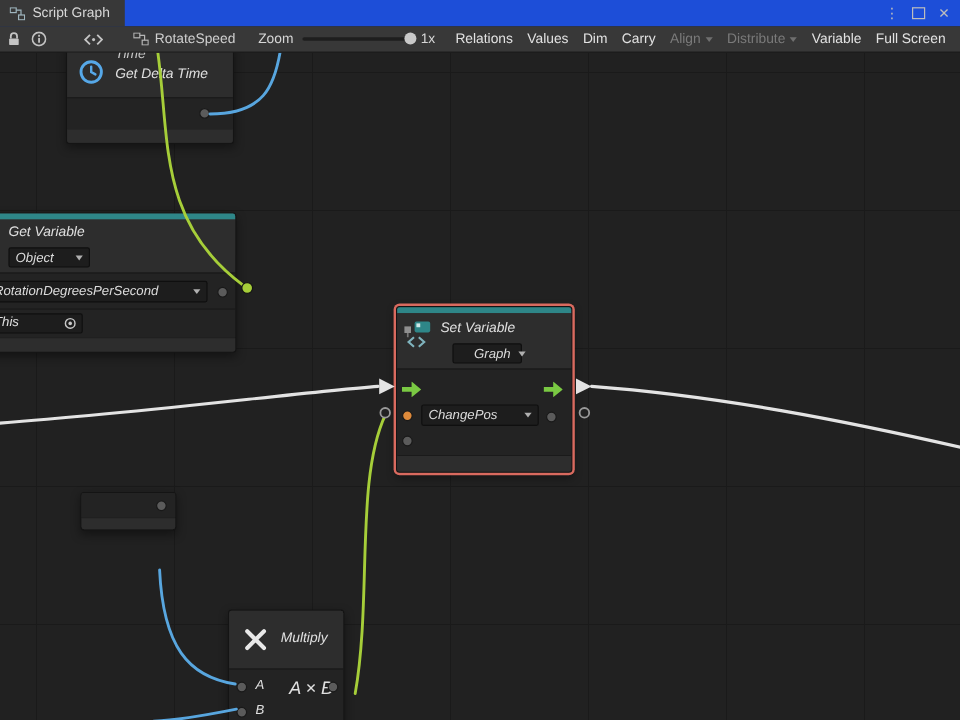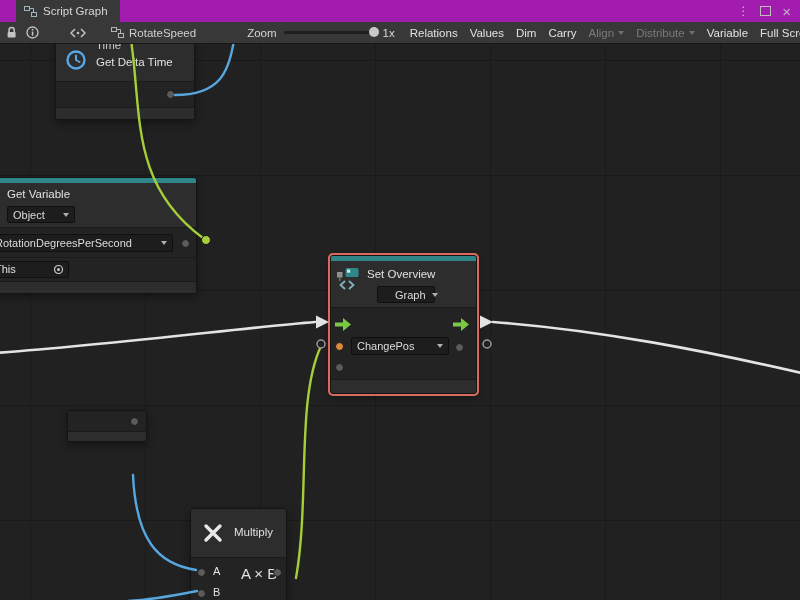--- a/index.html
+++ b/index.html
@@ -1,40 +1,40 @@
 <!DOCTYPE html>
 <html><head>
 <meta charset="utf-8">
 <style>
   html,body{margin:0;padding:0;overflow:hidden;background:#212121;}
   body{width:800px;height:600px;position:relative;font-family:"Liberation Sans",sans-serif;-webkit-font-smoothing:antialiased;}
   .app{position:absolute;inset:0;}
   
-  .tabbar{position:absolute;top:0;left:0;right:0;height:22px;background:#a21caf;display:flex;align-items:stretch;padding-left:16px;}
+  .tabbar{position:absolute;top:0;left:0;right:0;height:22px;background:#1d4ed8;display:flex;align-items:stretch;}
   .tab{display:flex;align-items:center;gap:6px;padding:0 12px 0 8px;background:#383838;color:#d8d8d8;font-size:11.5px;}
   .win-controls{margin-left:auto;display:flex;align-items:center;gap:11px;padding-right:9px;color:#bdbdbd;}
   .wc-menu{font-size:12px;line-height:1;}
   .maxbox{width:9px;height:8px;border:1.5px solid #bdbdbd;display:inline-block;}
   .closex{font-size:15px;line-height:1;}
   
   .toolbar{position:absolute;top:22px;left:0;right:0;height:22px;background:#383838;display:flex;align-items:center;padding:0 6px;gap:9px;font-size:11.5px;color:#d6d6d6;border-bottom:1px solid #171717;box-sizing:border-box;}
   .tb-icon{display:flex;align-items:center;}
   .graph-ref{display:flex;align-items:center;gap:5px;margin-left:16px;color:#cfcfcf;}
-  .zoom-group{display:flex;align-items:center;gap:7px;margin-left:42px;}
+  .zoom-group{display:flex;align-items:center;gap:7px;margin-left:10px;}
   .slider{position:relative;width:92px;height:3px;background:#1e1e1e;border-radius:2px;}
   .knob{position:absolute;right:-3px;top:-4px;width:10px;height:10px;border-radius:50%;background:#c9c9c9;}
   .tb-buttons{margin-left:auto;display:flex;height:100%;}
   .tb-btn{display:flex;align-items:center;gap:4px;padding:0 6px;color:#e2e2e2;white-space:nowrap;}
   .tb-btn.disabled{color:#7a7a7a;}
   .chev{width:0;height:0;border-left:3.5px solid transparent;border-right:3.5px solid transparent;border-top:4px solid #9a9a9a;}
   .tb-btn.disabled .chev{border-top-color:#6f6f6f;}
   
   .canvas{position:absolute;top:44px;left:0;width:800px;height:556px;overflow:hidden;background-color:#212121;
     background-image:linear-gradient(to right,#1a1a1a 1px,transparent 1px),linear-gradient(to bottom,#1a1a1a 1px,transparent 1px);
-    background-size:115px 115px;background-position:30px 16px;}
+    background-size:115px 115px;background-position:30px 16px;font-style:italic;}
   .node{position:absolute;background:#2d2d2d;border:1px solid #141414;border-radius:3px;box-shadow:0 3px 8px rgba(0,0,0,.4);z-index:1;box-sizing:border-box;}
   .node.selected{box-shadow:0 0 0 2px #d96a5f,0 3px 8px rgba(0,0,0,.45);}
   .stripe{height:5px;background:#2e8688;border-radius:2px 2px 0 0;}
   .sec{position:relative;box-sizing:border-box;}
   .sec+.sec{border-top:1px solid #1a1a1a;}
   .sec.hdr{background:#2d2d2d;}
   .sec.ports{background:#232323;}
   .sec.foot{background:#2d2d2d;border-radius:0 0 2px 2px;}
   .ntxt{position:absolute;font-size:11.5px;color:#e0e0e0;white-space:nowrap;}
   .ntxt.dim{color:#c9c9c9;}
@@ -171,21 +171,21 @@
       <div class="stripe"></div>
       <div class="sec hdr" style="height:46px;">
         <svg style="position:absolute;left:5px;top:4px;" width="26" height="26" viewBox="0 0 26 26">
           <rect x="1" y="7" width="5.5" height="5.5" fill="#8f8f8f"></rect>
           <rect x="9.5" y="3" width="13" height="9" rx="1.5" fill="#2e8688"></rect>
           <rect x="11" y="4.5" width="3.2" height="3.2" fill="#cfe8e8"></rect>
           <path d="M3.8 12.5 V16" stroke="#777777" stroke-width="1.4" fill="none"></path>
           <path d="M9 16 L4.5 20 L9 24" stroke="#7fb3bd" stroke-width="1.8" fill="none"></path>
           <path d="M13 16 L17.5 20 L13 24" stroke="#7fb3bd" stroke-width="1.8" fill="none"></path>
         </svg>
-        <span class="ntxt" style="left:36px;top:7px;">Set Overview</span>
+        <span class="ntxt" style="left:36px;top:7px;">Set Variable</span>
         <div class="dropdown" style="left:46px;top:25px;width:58px;height:17px;padding-left:17px;">
           <span>Graph</span>
           <span class="dd-chev"></span>
         </div>
       </div>
       <div class="sec ports" style="height:72px;padding-left:37px;">
         <svg class="flow-arrow" style="left:4px;top:10px;" viewBox="0 0 16 13">
           <path d="M0 4.5 h8 v-4.5 l8 6.5 -8 6.5 v-4.5 h-8 z" fill="#7ac943"></path>
         </svg>
         <svg class="flow-arrow" style="left:122px;top:10px;" viewBox="0 0 16 13">

